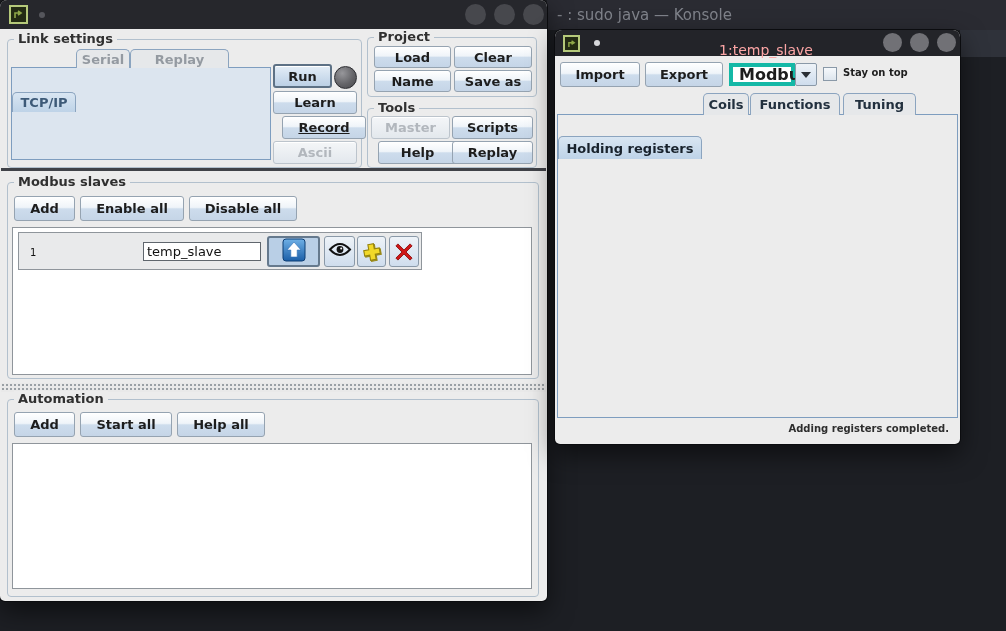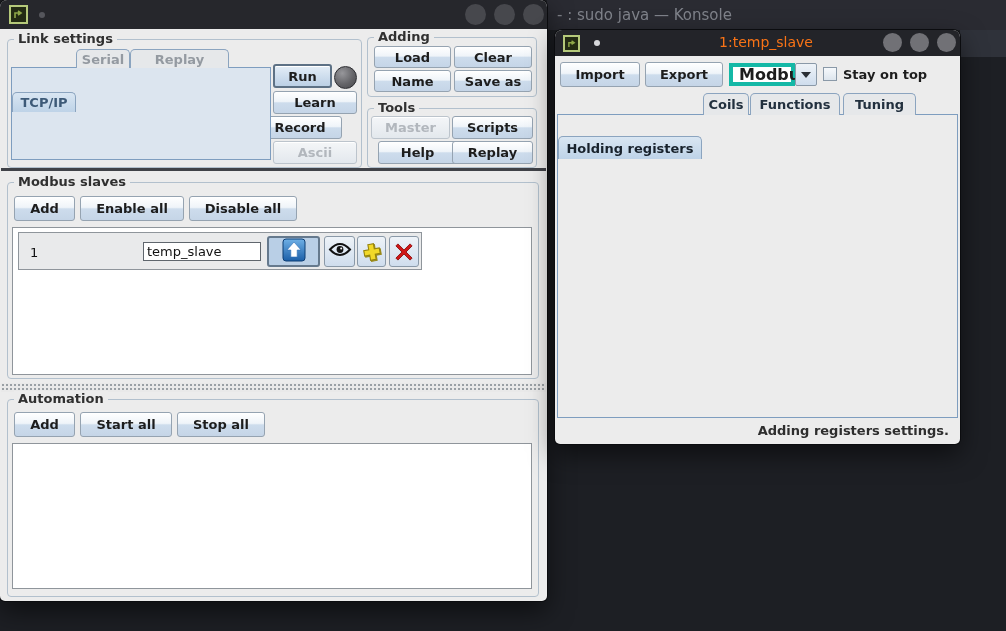--- a/index.html
+++ b/index.html
@@ -72,21 +72,21 @@
   .tcell.txt{justify-content:flex-start;padding-left:2px;}
   .tcell.focused{border:2px solid #49659b;}
   .checkbox{position:absolute;width:14px;height:14px;box-sizing:border-box;
     border:1px solid #8a99a8;background:linear-gradient(180deg,#f6f9fc,#dde5ed);}
   .combo-field{position:absolute;box-sizing:border-box;background:#fff;border:4px solid #14b8a6;
     display:flex;align-items:center;padding-left:6px;font-size:16px;font-weight:bold;color:#1d1d1d;}
   .combo-arrow{position:absolute;box-sizing:border-box;border:1px solid #8a99a8;border-radius:2px;
     background:linear-gradient(180deg,#eef3f8,#cfdded);display:flex;align-items:center;justify-content:center;}
   .tri-down{width:0;height:0;border-left:5px solid transparent;border-right:5px solid transparent;
     border-top:6px solid #2a2f35;}
-  .lbl{position:absolute;font-size:13px;white-space:nowrap;}
+  .lbl{position:absolute;font-size:10px;white-space:nowrap;}
   .bold{font-weight:bold;}
 </style>
 </head>
 <body>
 
 <div class="abs konsole-bar"></div>
 <div class="abs konsole-title">- : sudo java — Konsole</div>
 <div class="abs konsole-strip"></div>
 
 <div class="window" id="win-left" style="left:0;top:0;width:547px;height:601px;">
@@ -117,29 +117,29 @@
   <div class="tabpanel" style="left:11px;top:67px;width:260px;height:93px;background:#dce5ef;"></div>
   <div class="lbl bold" style="left:80px;top:109px;width:117px;text-align:right;color:#8d939b;">TCP Port:</div>
   <input class="field" style="left: 200px; top: 106px; width: 45px; height: 19px; color: rgb(180, 191, 202);" value="503">
   <div class="jbtn toggled" style="left:273px;top:64px;width:59px;height:24px;">
     <span>Run</span>
   </div>
   <div class="led" style="left:334px;top:66px;width:21px;height:21px;"></div>
   <div class="jbtn" style="left:273px;top:91px;width:84px;height:23px;">
     <span>Learn</span>
   </div>
-  <div class="jbtn" style="left:258px;top:116px;width:84px;height:23px;">
+  <div class="jbtn" style="left:282px;top:116px;width:84px;height:23px;text-decoration:underline;">
     <span>Record</span>
   </div>
   <div class="jbtn disabled" style="left:273px;top:141px;width:84px;height:23px;">
     <span>Ascii</span>
   </div>
 
   <div class="group" style="left:367px;top:37px;width:170px;height:60px;">
-    <span class="legend">Adding</span>
+    <span class="legend">Project</span>
   </div>
   <div class="jbtn" style="left:374px;top:46px;width:77px;height:22px;">
     <span>Load</span>
   </div>
   <div class="jbtn" style="left:454px;top:46px;width:78px;height:22px;">
     <span>Clear</span>
   </div>
   <div class="jbtn" style="left:374px;top:70px;width:77px;height:22px;">
     <span>Name</span>
   </div>
@@ -226,34 +226,34 @@
   <div class="group" style="left:7px;top:399px;width:532px;height:198px;">
     <span class="legend">Automation</span>
   </div>
   <div class="jbtn" style="left:14px;top:412px;width:61px;height:25px;">
     <span>Add</span>
   </div>
   <div class="jbtn" style="left:80px;top:412px;width:92px;height:25px;">
     <span>Start all</span>
   </div>
   <div class="jbtn" style="left:177px;top:412px;width:88px;height:25px;">
-    <span>Stop all</span>
+    <span>Help all</span>
   </div>
   <div class="whitearea" style="left:12px;top:443px;width:520px;height:146px;"></div>
 </div>
 
 <div class="window" id="win-right" style="left:555px;top:30px;width:405px;height:414px;">
   <div class="titlebar" style="height:26px;background:#232429;">
     <div class="tb-icon" style="left:8px;top:5px;width:13px;height:13px;">
       <svg width="8" height="8" viewBox="0 0 9 9">
           <path d="M1 8 V3 H6 M4 1 L7 3 L4 5" stroke="#8fa848" stroke-width="1.6" fill="none"></path>
         </svg>
     </div>
     <div class="tb-dot" style="left:39px;top:10px;background:#d6d7da;"></div>
-    <div class="tb-title" style="top:4px;color:#f97316;padding-left:17px;">1:temp_slave</div>
+    <div class="tb-title" style="top:12px;color:#fca5a5;padding-left:17px;">1:temp_slave</div>
     <div class="tb-circle" style="left:328px;top:3px;width:19px;height:19px;background:#717176;"></div>
     <div class="tb-circle" style="left:355px;top:3px;width:19px;height:19px;background:#717176;"></div>
     <div class="tb-circle" style="left:382px;top:3px;width:19px;height:19px;background:#717176;"></div>
   </div>
 
   <div class="jbtn" style="left:5px;top:32px;width:80px;height:25px;">
     <span>Import</span>
   </div>
   <div class="jbtn" style="left:90px;top:32px;width:78px;height:25px;">
     <span>Export</span>
@@ -353,14 +353,14 @@
     <div class="tcell txt" style="left:148px;width:75px;"></div>
     <div class="tcell txt" style="left:223px;width:74px;"></div>
   </div>
   <div class="trow" style="left:5px;top:285px;width:297px;">
     <div class="tcell num first" style="left:0;width:73px;">10</div>
     <div class="tcell txt" style="left:73px;width:75px;">13</div>
     <div class="tcell txt" style="left:148px;width:75px;"></div>
     <div class="tcell txt" style="left:223px;width:74px;"></div>
   </div>
 
-  <div class="lbl bold" style="right:11px;top:393px;color:#2e2e2e;">Adding registers settings.</div>
+  <div class="lbl bold" style="right:11px;top:393px;color:#2e2e2e;">Adding registers completed.</div>
 </div>
 
 </body></html>

